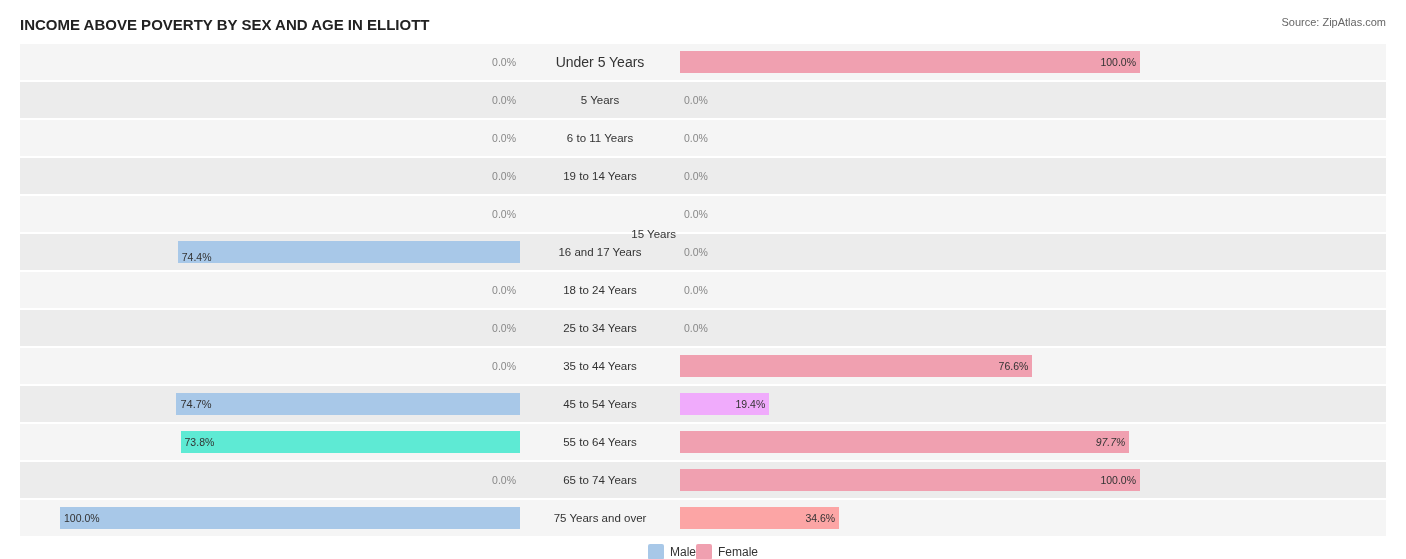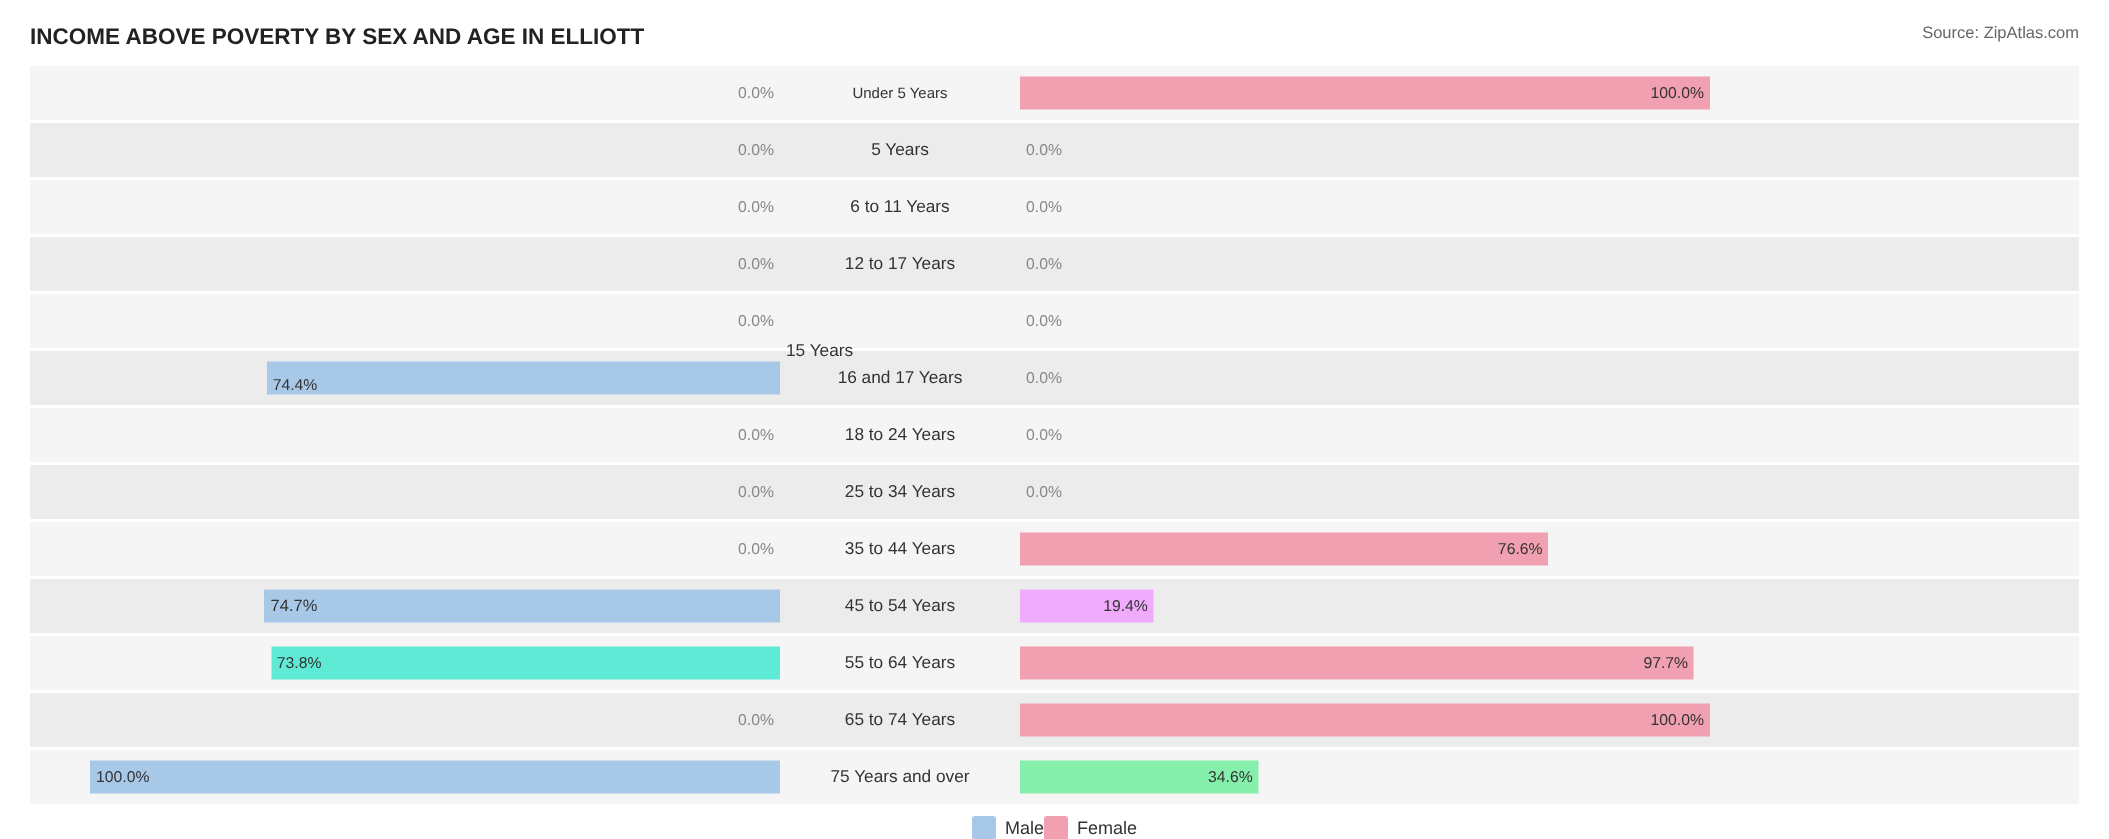--- a/index.html
+++ b/index.html
@@ -120,21 +120,21 @@
   <div class="source">Source: ZipAtlas.com</div>
 </div>
 
 <div class="chart-area" id="chart-container">
     <div class="row">
     <div class="left-bar-area" style="width:500px; position:relative; height:100%; display:flex; align-items:center;">
 
         <span style="position:absolute; right:4px; font-size:10.5px; color:#888;">0.0%</span>
 
     </div>
-    <div class="label-area" style="width:160px; text-align:center; font-size:10px; color:#333; flex-shrink:0; z-index:1; padding: 0 4px;">Under 5 Years</div>
+    <div class="label-area" style="width:160px; text-align:center; font-size:14px; color:#333; flex-shrink:0; z-index:1; padding: 0 4px;">Under 5 Years</div>
     <div class="right-bar-area" style="width:500px; position:relative; height:100%; display:flex; align-items:center;">
 
         <div class="bar-female" style="width:460px; position:absolute; left:0; height:22px; background:#f0a0b0; display:flex; align-items:center; padding-left:4px; justify-content: flex-end;">
           <span style="font-size:10.5px; color:#333; padding-right:4px;">100.0%</span>
         </div>
 
     </div>
   </div>
     <div class="row">
     <div class="left-bar-area" style="width:500px; position:relative; height:100%; display:flex; align-items:center;">
@@ -161,34 +161,34 @@
         <span style="position:absolute; left:4px; font-size:10.5px; color:#888;">0.0%</span>
 
     </div>
   </div>
     <div class="row">
     <div class="left-bar-area" style="width:500px; position:relative; height:100%; display:flex; align-items:center;">
 
         <span style="position:absolute; right:4px; font-size:10.5px; color:#888;">0.0%</span>
 
     </div>
-    <div class="label-area" style="width:160px; text-align:center; font-size:11.5px; color:#333; flex-shrink:0; z-index:1; padding: 0 4px;">12 to 17 Years</div>
-    <div class="right-bar-area" style="width:500px; position:relative; height:100%; display:flex; align-items:center;">
-
-        <span style="position:absolute; left:4px; font-size:10.5px; color:#888;">0.0%</span>
-
-    </div>
-  </div>
-    <div class="row">
-    <div class="left-bar-area" style="width:500px; position:relative; height:100%; display:flex; align-items:center;">
-
-        <span style="position:absolute; right:4px; font-size:10.5px; color:#888;">0.0%</span>
-
-    </div>
-    <div class="label-area" style="width:160px; text-align:left; font-size:11.5px; color:#333; flex-shrink:0; z-index:1; padding: 0 4px; margin-top: 40px;">15 Years</div>
+    <div class="label-area" style="width:160px; text-align:center; font-size:11.5px; color:#333; flex-shrink:0; z-index:1; padding: 0 4px;">19 to 14 Years</div>
+    <div class="right-bar-area" style="width:500px; position:relative; height:100%; display:flex; align-items:center;">
+
+        <span style="position:absolute; left:4px; font-size:10.5px; color:#888;">0.0%</span>
+
+    </div>
+  </div>
+    <div class="row">
+    <div class="left-bar-area" style="width:500px; position:relative; height:100%; display:flex; align-items:center;">
+
+        <span style="position:absolute; right:4px; font-size:10.5px; color:#888;">0.0%</span>
+
+    </div>
+    <div class="label-area" style="width:160px; text-align:right; font-size:11.5px; color:#333; flex-shrink:0; z-index:1; padding: 0 4px; margin-top: 40px;">15 Years</div>
     <div class="right-bar-area" style="width:500px; position:relative; height:100%; display:flex; align-items:center;">
 
         <span style="position:absolute; left:4px; font-size:10.5px; color:#888;">0.0%</span>
 
     </div>
   </div>
     <div class="row">
     <div class="left-bar-area" style="width:500px; position:relative; height:100%; display:flex; align-items:center;">
 
         <div class="bar-male" style="width:342.24000000000007px; position:absolute; right:0; height:22px; background:#a8c8e8; display:flex; align-items:flex-end; padding-right:4px; justify-content: flex-start;">
@@ -265,21 +265,21 @@
     <div class="left-bar-area" style="width:500px; position:relative; height:100%; display:flex; align-items:center;">
 
         <div class="bar-male" style="width:339.48px; position:absolute; right:0; height:22px; background:#5eead4; display:flex; align-items:center; padding-right:4px; justify-content: flex-start;">
           <span style="font-size:10.5px; color:#333; padding-left:4px;">73.8%</span>
         </div>
 
     </div>
     <div class="label-area" style="width:160px; text-align:center; font-size:11.5px; color:#333; flex-shrink:0; z-index:1; padding: 0 4px;">55 to 64 Years</div>
     <div class="right-bar-area" style="width:500px; position:relative; height:100%; display:flex; align-items:center;">
 
-        <div class="bar-female" style="width:449.42px; position:absolute; left:0; height:22px; background:#f0a0b0; display:flex; align-items:center; padding-left:4px; justify-content: flex-end;">
+        <div class="bar-female" style="width:449.42px; position:absolute; left:0; height:22px; background:#f0a0b0; display:flex; align-items:center; padding-left:4px; justify-content: flex-end; font-style: italic;">
           <span style="font-size:10.5px; color:#333; padding-right:4px;">97.7%</span>
         </div>
 
     </div>
   </div>
     <div class="row">
     <div class="left-bar-area" style="width:500px; position:relative; height:100%; display:flex; align-items:center;">
 
         <span style="position:absolute; right:4px; font-size:10.5px; color:#888;">0.0%</span>
 
@@ -297,21 +297,21 @@
     <div class="left-bar-area" style="width:500px; position:relative; height:100%; display:flex; align-items:center;">
 
         <div class="bar-male" style="width:460px; position:absolute; right:0; height:22px; background:#a8c8e8; display:flex; align-items:center; padding-right:4px; justify-content: flex-start;">
           <span style="font-size:10.5px; color:#333; padding-left:4px;">100.0%</span>
         </div>
 
     </div>
     <div class="label-area" style="width:160px; text-align:center; font-size:11.5px; color:#333; flex-shrink:0; z-index:1; padding: 0 4px;">75 Years and over</div>
     <div class="right-bar-area" style="width:500px; position:relative; height:100%; display:flex; align-items:center;">
 
-        <div class="bar-female" style="width:159.16000000000003px; position:absolute; left:0; height:22px; background:#86efac; display:flex; align-items:center; padding-left:4px; justify-content: flex-end;">
+        <div class="bar-female" style="width:159.16000000000003px; position:absolute; left:0; height:22px; background:#fca5a5; display:flex; align-items:center; padding-left:4px; justify-content: flex-end;">
           <span style="font-size:10.5px; color:#333; padding-right:4px;">34.6%</span>
         </div>
 
     </div>
   </div>
   </div>
 
 <div class="legend">
   <div class="legend-item">
     <div class="legend-box" id="male-legend-box" style="background: rgb(168, 200, 232);"></div>

